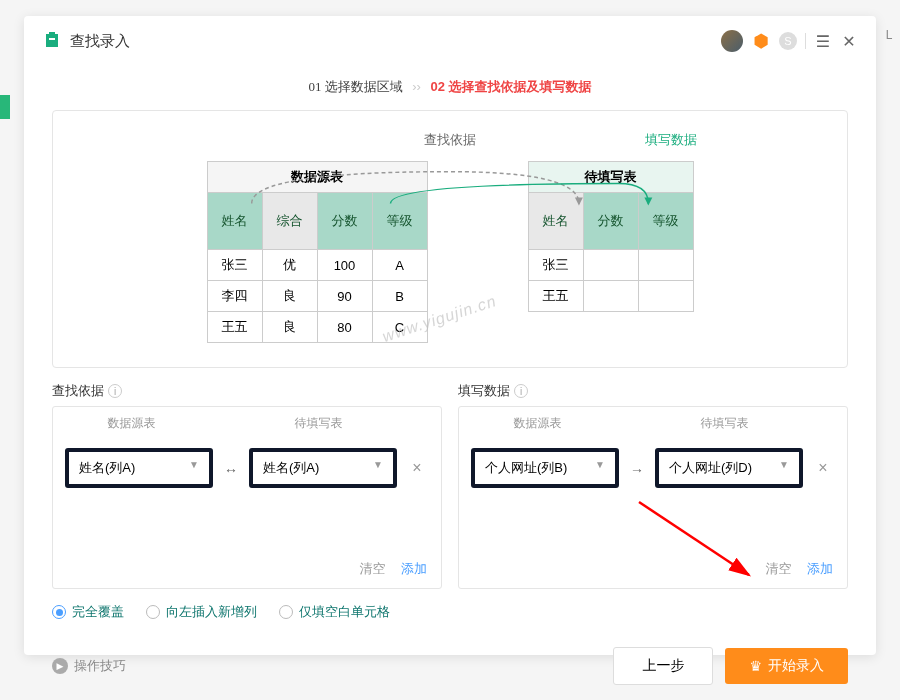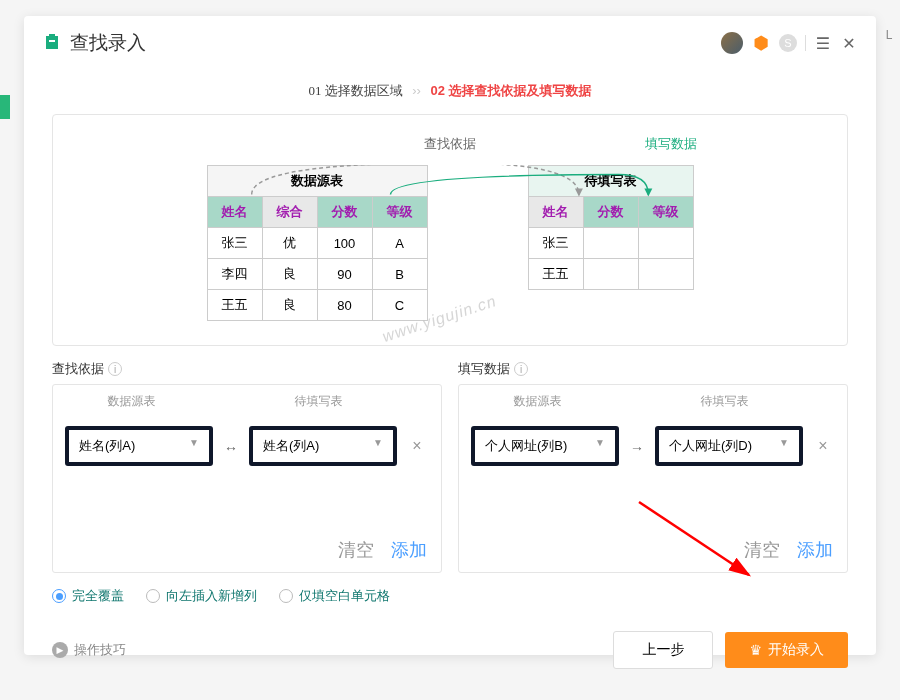--- a/index.html
+++ b/index.html
@@ -2,21 +2,21 @@
 <html><head>
   <meta charset="utf-8">
   <style>
     * { box-sizing: border-box; margin: 0; padding: 0; }
     body { font-family: "Microsoft YaHei", Arial, sans-serif; background: #f5f5f5; width: 900px; height: 700px; overflow: hidden; position: relative; }
     
     .main-panel { position: absolute; left: 24px; top: 16px; right: 24px; bottom: 45px; background: #fff; border-radius: 4px; box-shadow: 0 2px 12px rgba(0,0,0,0.1); display: flex; flex-direction: column; }
     
     .header { display: flex; align-items: center; padding: 14px 18px; border-bottom: 0; }
     .header-icon { width: 20px; height: 20px; margin-right: 8px; display: flex; align-items: center; justify-content: center; }
-    .header-title { font-size: 19px; color: #333; flex: 1; }
+    .header-title { font-size: 15px; color: #333; flex: 1; }
     .header-right { display: flex; align-items: center; gap: 8px; }
     .avatar { width: 22px; height: 22px; border-radius: 50%; background: linear-gradient(135deg, #8b6f47, #4a5d6b); }
     .hex-icon { width: 20px; height: 20px; display: flex; align-items: center; justify-content: center; color: #ff8c1a; font-size: 18px; }
     .circle-icon { width: 18px; height: 18px; border-radius: 50%; background: #ddd; color: #fff; display: flex; align-items: center; justify-content: center; font-size: 11px; }
     .divider { width: 1px; height: 16px; background: #ddd; }
     .menu-icon, .close-icon { width: 18px; height: 18px; display: flex; align-items: center; justify-content: center; cursor: pointer; color: #666; font-size: 16px; }
     
     .steps { text-align: center; padding: 12px 0 14px; font-size: 13px; }
     .step-inactive { color: #404040; font-family: Liberation Serif, serif; }
     .step-arrow { color: #ccc; margin: 0 6px; }
@@ -27,21 +27,21 @@
     .diagram-labels { position: relative; height: 24px; margin-bottom: 6px; }
     .label-lookup { position: absolute; left: 50%; transform: translateX(-50%); font-size: 13px; color: #666; }
     .label-fill { position: absolute; right: 110px; font-size: 13px; color: #1aad7e; }
     
     .tables-row { display: flex; gap: 100px; justify-content: center; align-items: flex-start; position: relative; }
     
     .demo-table { border-collapse: collapse; font-size: 13px; }
     .demo-table .title-row td { text-align: center; padding: 6px 8px; border: 1px solid #ccc; font-weight: bold; }
     .demo-table .src-title { background: #f5f5f5; }
     .demo-table .dst-title { background: #e8f5f0; }
-    .demo-table th { padding: 6px 14px; border: 1px solid #ccc; background: #e8e8e8; font-weight: bold; color: #a21caf; }
+    .demo-table th { padding: 19px 14px; border: 1px solid #ccc; background: #e8e8e8; font-weight: normal; color: #14532d; }
     .demo-table th.highlight { background: #a8d8c8; }
     .demo-table td { padding: 6px 14px; border: 1px solid #ccc; text-align: center; background: #fff; }
     
     .arrows-svg { position: absolute; top: 0; left: 0; width: 100%; height: 100%; pointer-events: none; }
     
     .two-col { display: flex; gap: 16px; padding: 0 28px; }
     .col { flex: 1; }
     .col-label { font-size: 13px; color: #333; margin-bottom: 6px; display: flex; align-items: center; gap: 4px; }
     .info-icon { width: 14px; height: 14px; border: 1px solid #ccc; border-radius: 50%; display: inline-flex; align-items: center; justify-content: center; font-size: 10px; color: #aaa; }
     
@@ -53,21 +53,21 @@
     .mh-gap { width: 30px; }
     .mh-gap2 { width: 44px; }
     
     .mapping-row { display: flex; align-items: center; padding: 8px 12px; gap: 8px; }
     .select-box { flex: 1; border: 4px solid #0f172a; border-radius: 3px; padding: 7px 10px; font-size: 13px; display: flex; justify-content: space-between; align-items: flex-start; background: #fff; cursor: pointer; }
     .chevron { color: #999; font-size: 10px; }
     .arrow-mid { width: 20px; text-align: center; color: #666; font-size: 14px; }
     .remove-btn { width: 24px; text-align: center; color: #999; cursor: pointer; font-size: 16px; }
     
     .mapping-body { min-height: 110px; }
-    .mapping-footer { text-align: right; padding: 10px 14px; font-size: 18px; border-top: 0; }
+    .mapping-footer { text-align: right; padding: 10px 14px; font-size: 13px; border-top: 0; }
     .footer-link { color: #999; margin-right: 12px; cursor: pointer; }
     .footer-add { color: #4a9eff; cursor: pointer; }
     
     .radio-row { display: flex; gap: 22px; padding: 14px 28px 6px; font-size: 13px; color: #0f766e; }
     .radio-item { display: flex; align-items: center; gap: 6px; cursor: pointer; }
     .radio-circle { width: 14px; height: 14px; border: 1px solid #bbb; border-radius: 50%; display: flex; align-items: center; justify-content: center; }
     .radio-circle.checked { border-color: #4a9eff; }
     .radio-dot { width: 7px; height: 7px; background: #4a9eff; border-radius: 50%; }
     
     .bottom-bar { display: flex; align-items: center; padding: 20px 28px 18px; }

